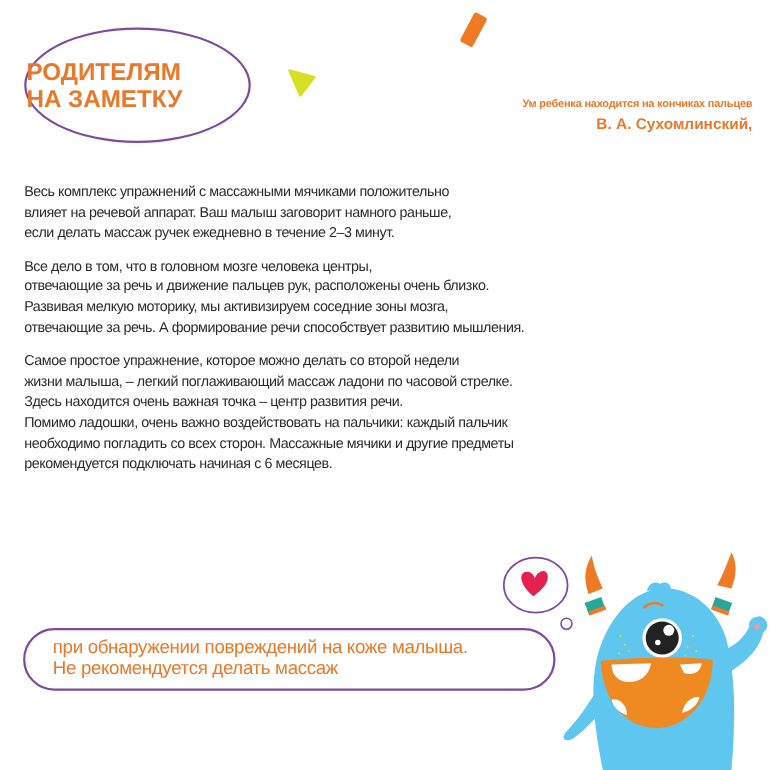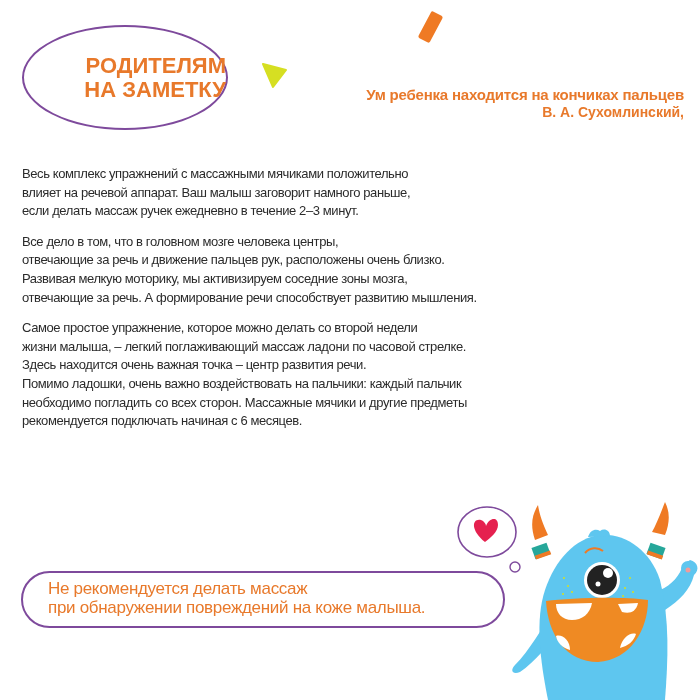--- a/index.html
+++ b/index.html
@@ -7,38 +7,38 @@
     width: 700px; height: 700px; background: #ffffff;
     position: relative; overflow: hidden;
     font-family: "Liberation Sans", sans-serif;
   }
   .abs { position: absolute; }
 
   
   #badge {
     left: 22px; top: 25px; width: 206px; height: 105px;
     border: 2px solid #7e4a9c; border-radius: 50%;
-    display: flex; flex-direction: column; align-items: flex-end; justify-content: center;
+    display: flex; flex-direction: column; align-items: flex-start; justify-content: center;
     box-sizing: border-box;
   }
   #badge span {
     color: #e8792b; font-weight: bold; font-size: 22px; line-height: 24px;
     letter-spacing: 0px; display: block; text-align: center;
   }
   #orange-rect {
     left: 424px; top: 12px; width: 13px; height: 30px;
     background: #ef7a24; border-radius: 2px; transform: rotate(28deg);
   }
 
   
   #quote {
     right: 16px; top: 86px; text-align: right;
   }
   #quote .q-main {
-    color: #e8792b; font-weight: bold; font-size: 15px; line-height: 18px;
+    color: #e8792b; font-weight: bold; font-size: 10px; line-height: 18px;
     letter-spacing: -0.2px;
   }
   #quote .q-sub {
     color: #e8792b; font-size: 14px; line-height: 16px; font-weight: bold;
   }
 
   
   #content {
     left: 22px; top: 165px; width: 670px;
     color: #2b2b2b; font-size: 13px; line-height: 18.6px;
@@ -88,22 +88,22 @@
 отвечающие за речь. А формирование речи способствует развитию мышления.</p>
   <p>Самое простое упражнение, которое можно делать со второй недели
 жизни малыша, – легкий поглаживающий массаж ладони по часовой стрелке.
 Здесь находится очень важная точка – центр развития речи.
 Помимо ладошки, очень важно воздействовать на пальчики: каждый пальчик
 необходимо погладить со всех сторон. Массажные мячики и другие предметы
 рекомендуется подключать начиная с 6 месяцев.</p>
 </div>
 
 <div id="warning" class="abs">
+  <span>при обнаружении повреждений на коже малыша.</span>
   <span>Не рекомендуется делать массаж</span>
-  <span>при обнаружении повреждений на коже малыша.</span>
 </div>
 
 <svg id="monster" class="abs" viewBox="440 480 260 220" width="260" height="220">
 
   <g>
     <ellipse cx="487" cy="532" rx="29" ry="25" fill="#fff" stroke="#7e4a9c" stroke-width="1.6"></ellipse>
     <circle cx="515" cy="567" r="5" fill="#fff" stroke="#7e4a9c" stroke-width="1.4"></circle>
     <path d="M485 542 C470 530 472 518 481 520 C484 521 486 524 486 526 C489 518 498 516 498 525 C498 532 490 538 485 542 Z" fill="#e5214f"></path>
   </g>
 

